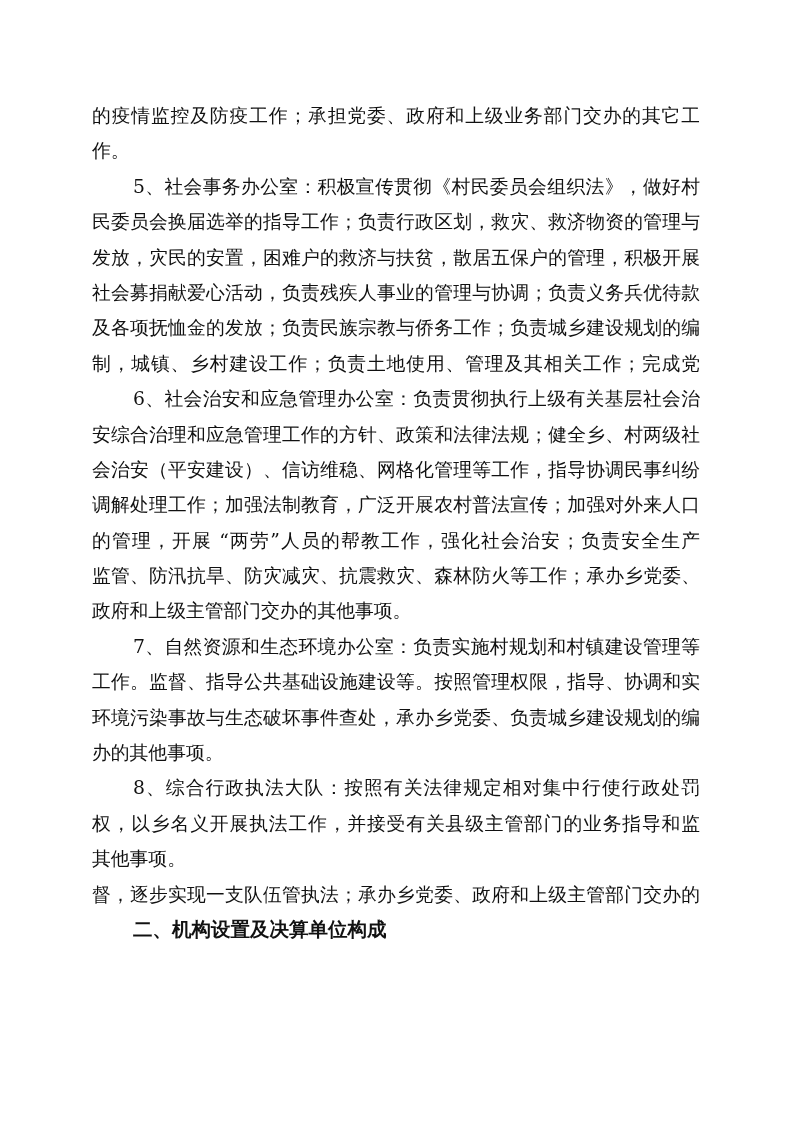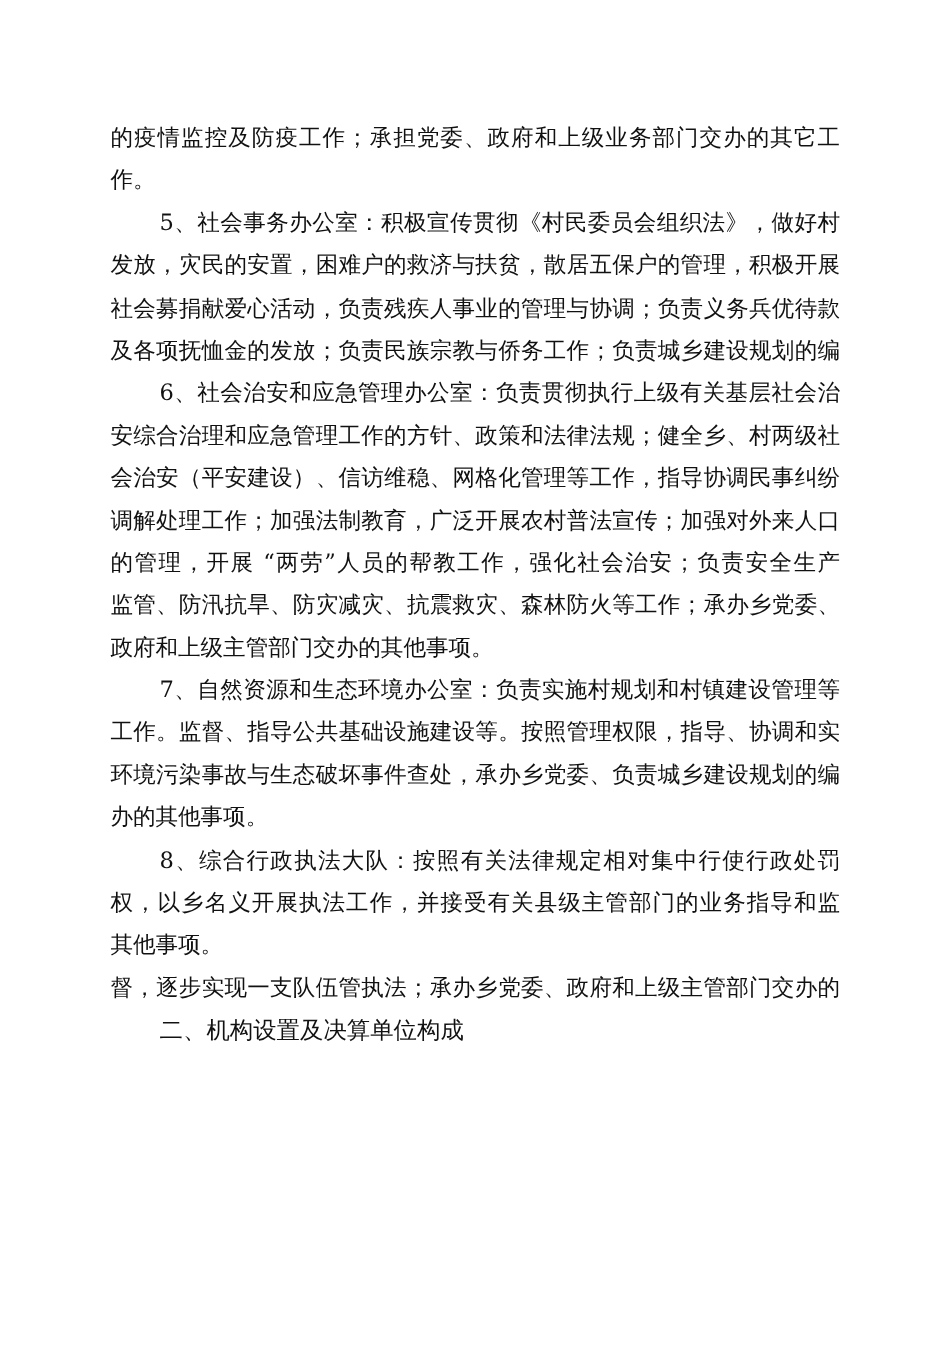--- a/index.html
+++ b/index.html
@@ -31,40 +31,42 @@
   }
   .just {
     text-align: justify;
     text-align-last: justify;
   }
   .first {
     text-indent: 41px;
   }
   .heading-line {
     font-family: "DejaVu Sans", "Liberation Sans", sans-serif;
-    font-weight: 400;
+    font-weight: 700;
     font-size: 19.5px;
   }
 </style>
 </head>
 <body>
 
 <div class="page">
   <div class="text-block">
 
     <div>
       <div class="line just">的疫情监控及防疫工作；承担党委、政府和上级业务部门交办的其它工</div>
       <div class="line">作。</div>
     </div>
 
     <div>
       <div class="line just first">5、社会事务办公室：积极宣传贯彻《村民委员会组织法》，做好村</div>
+      <div class="line just">民委员会换届选举的指导工作；负责行政区划，救灾、救济物资的管理与</div>
       <div class="line just">发放，灾民的安置，困难户的救济与扶贫，散居五保户的管理，积极开展</div>
       <div class="line just">社会募捐献爱心活动，负责残疾人事业的管理与协调；负责义务兵优待款</div>
       <div class="line just">及各项抚恤金的发放；负责民族宗教与侨务工作；负责城乡建设规划的编</div>
+      <div class="line just">制，城镇、乡村建设工作；负责土地使用、管理及其相关工作；完成党</div>
     </div>
 
     <div>
       <div class="line just first">6、社会治安和应急管理办公室：负责贯彻执行上级有关基层社会治</div>
       <div class="line just">安综合治理和应急管理工作的方针、政策和法律法规；健全乡、村两级社</div>
       <div class="line just">会治安（平安建设）、信访维稳、网格化管理等工作，指导协调民事纠纷</div>
       <div class="line just">调解处理工作；加强法制教育，广泛开展农村普法宣传；加强对外来人口</div>
       <div class="line just">的管理，开展 “两劳”人员的帮教工作，强化社会治安；负责安全生产</div>
       <div class="line just">监管、防汛抗旱、防灾减灾、抗震救灾、森林防火等工作；承办乡党委、</div>
       <div class="line">政府和上级主管部门交办的其他事项。</div>

